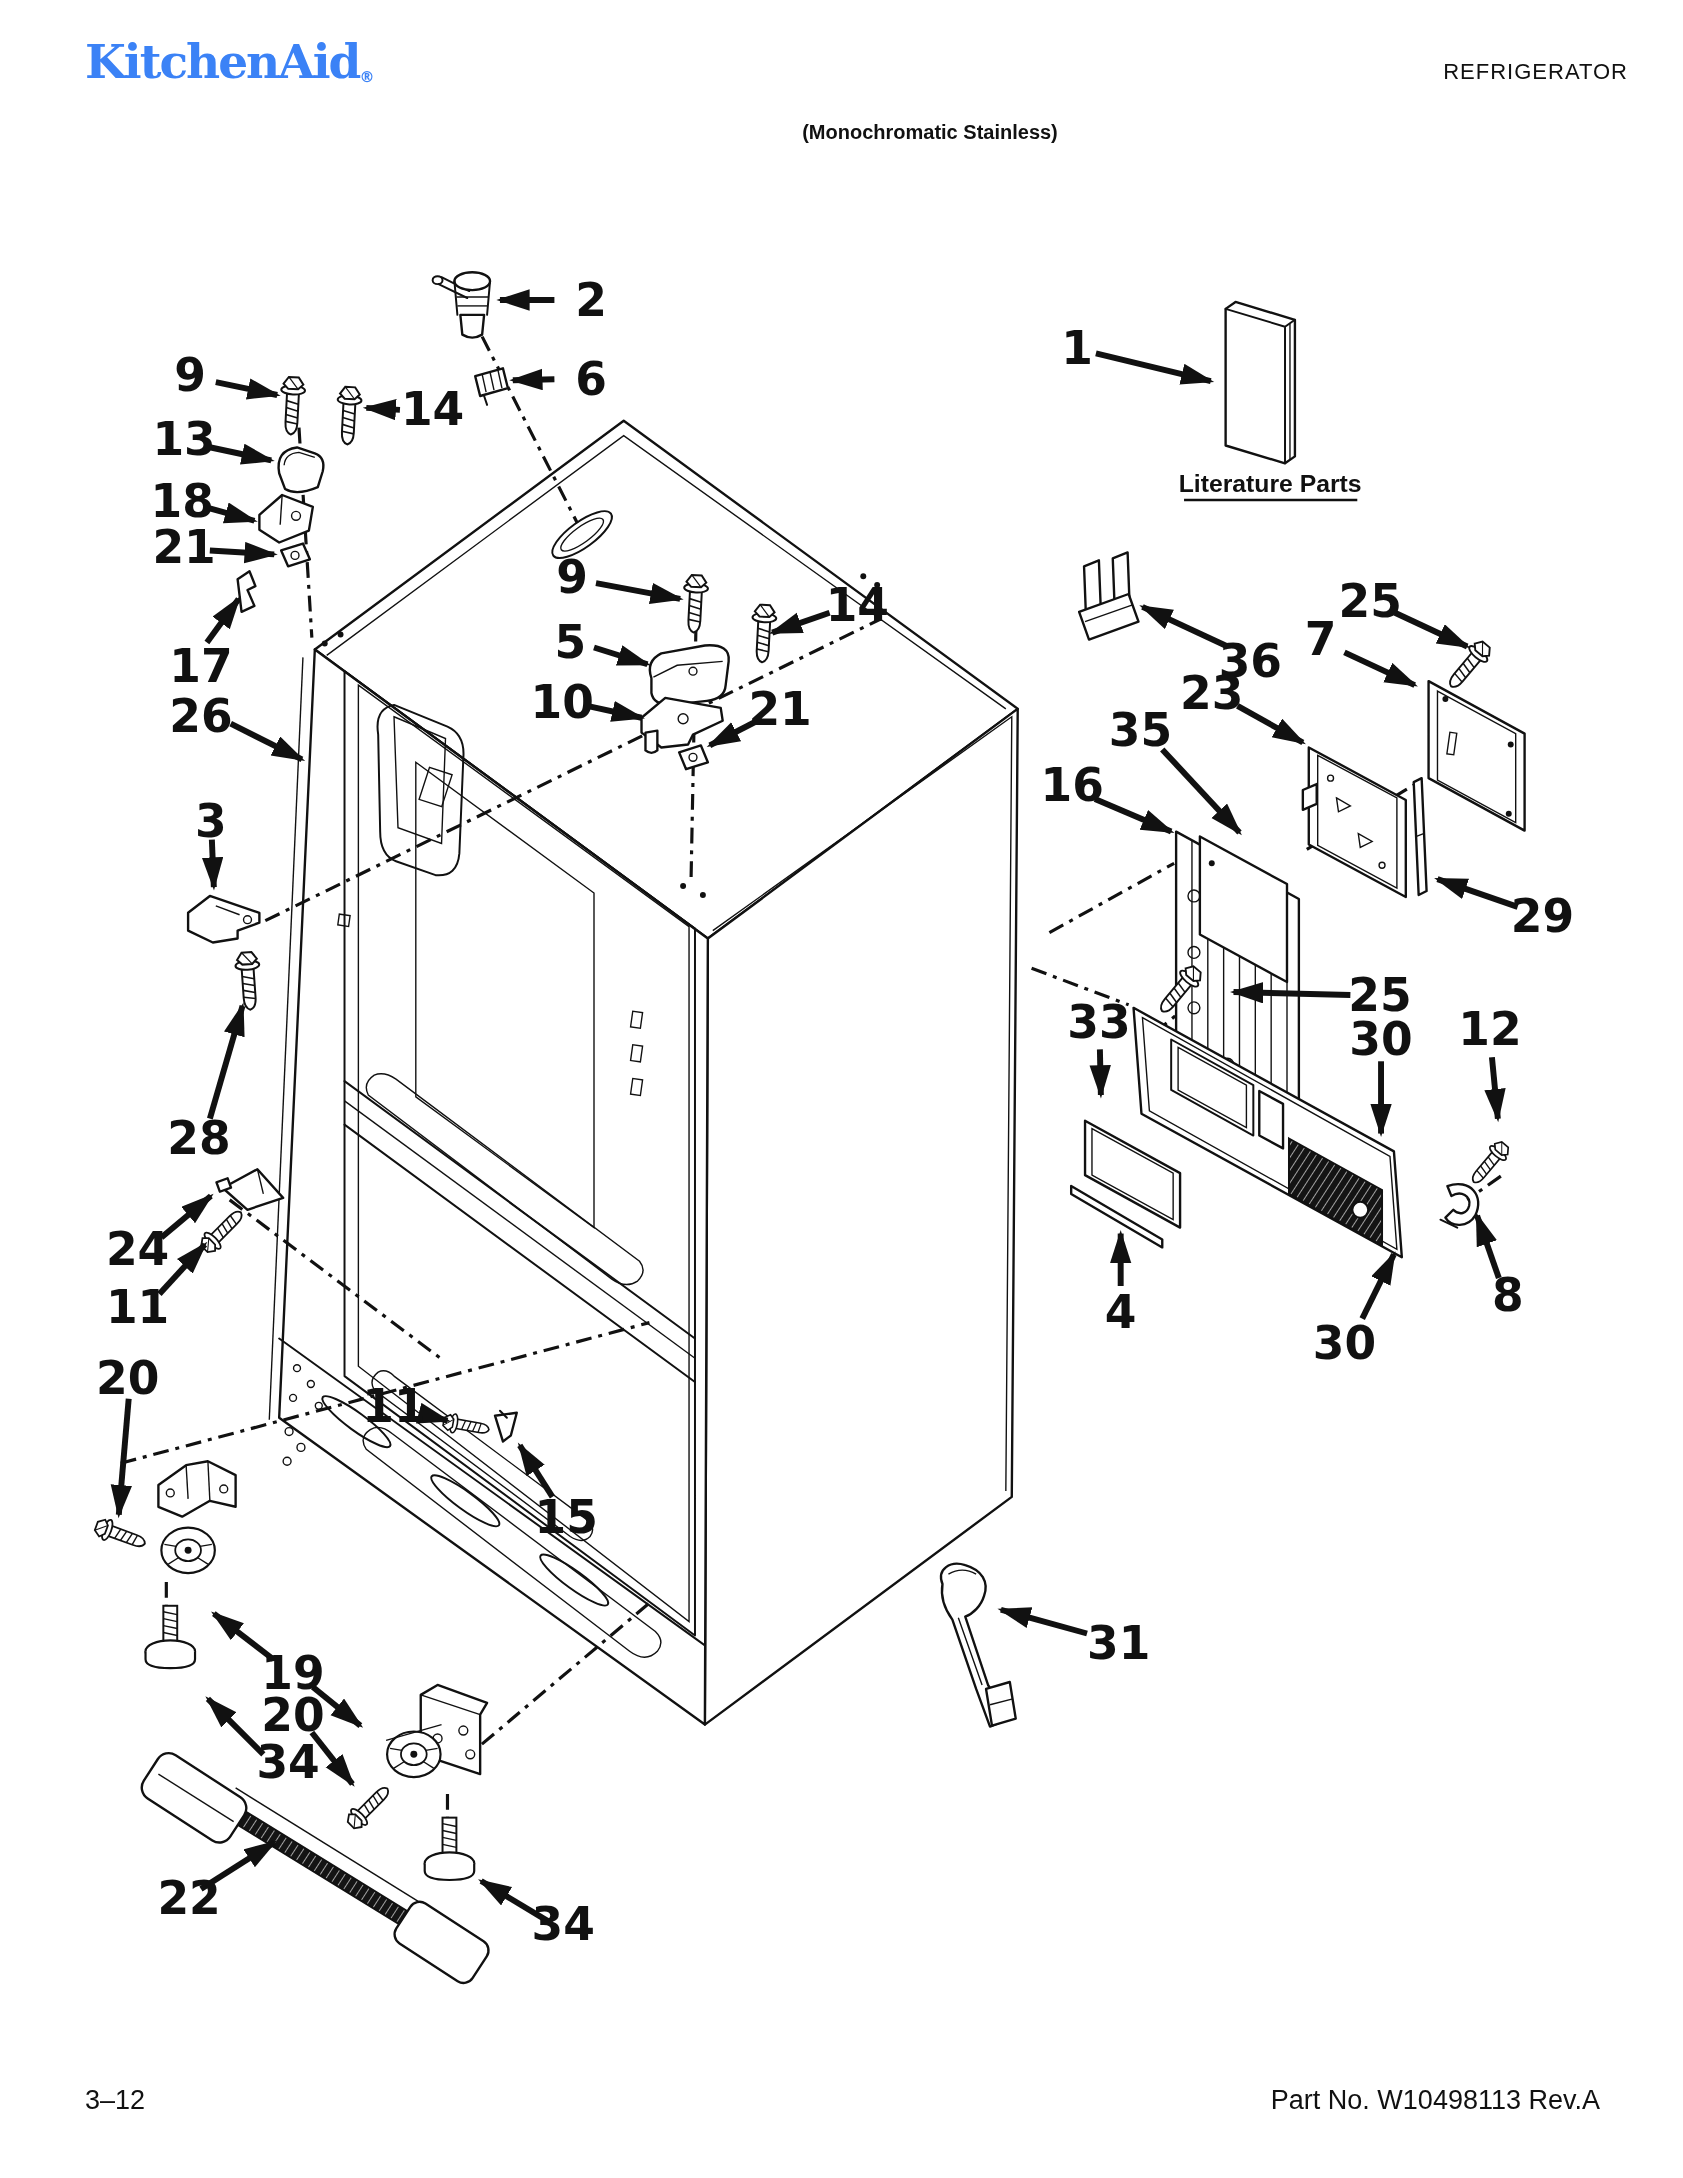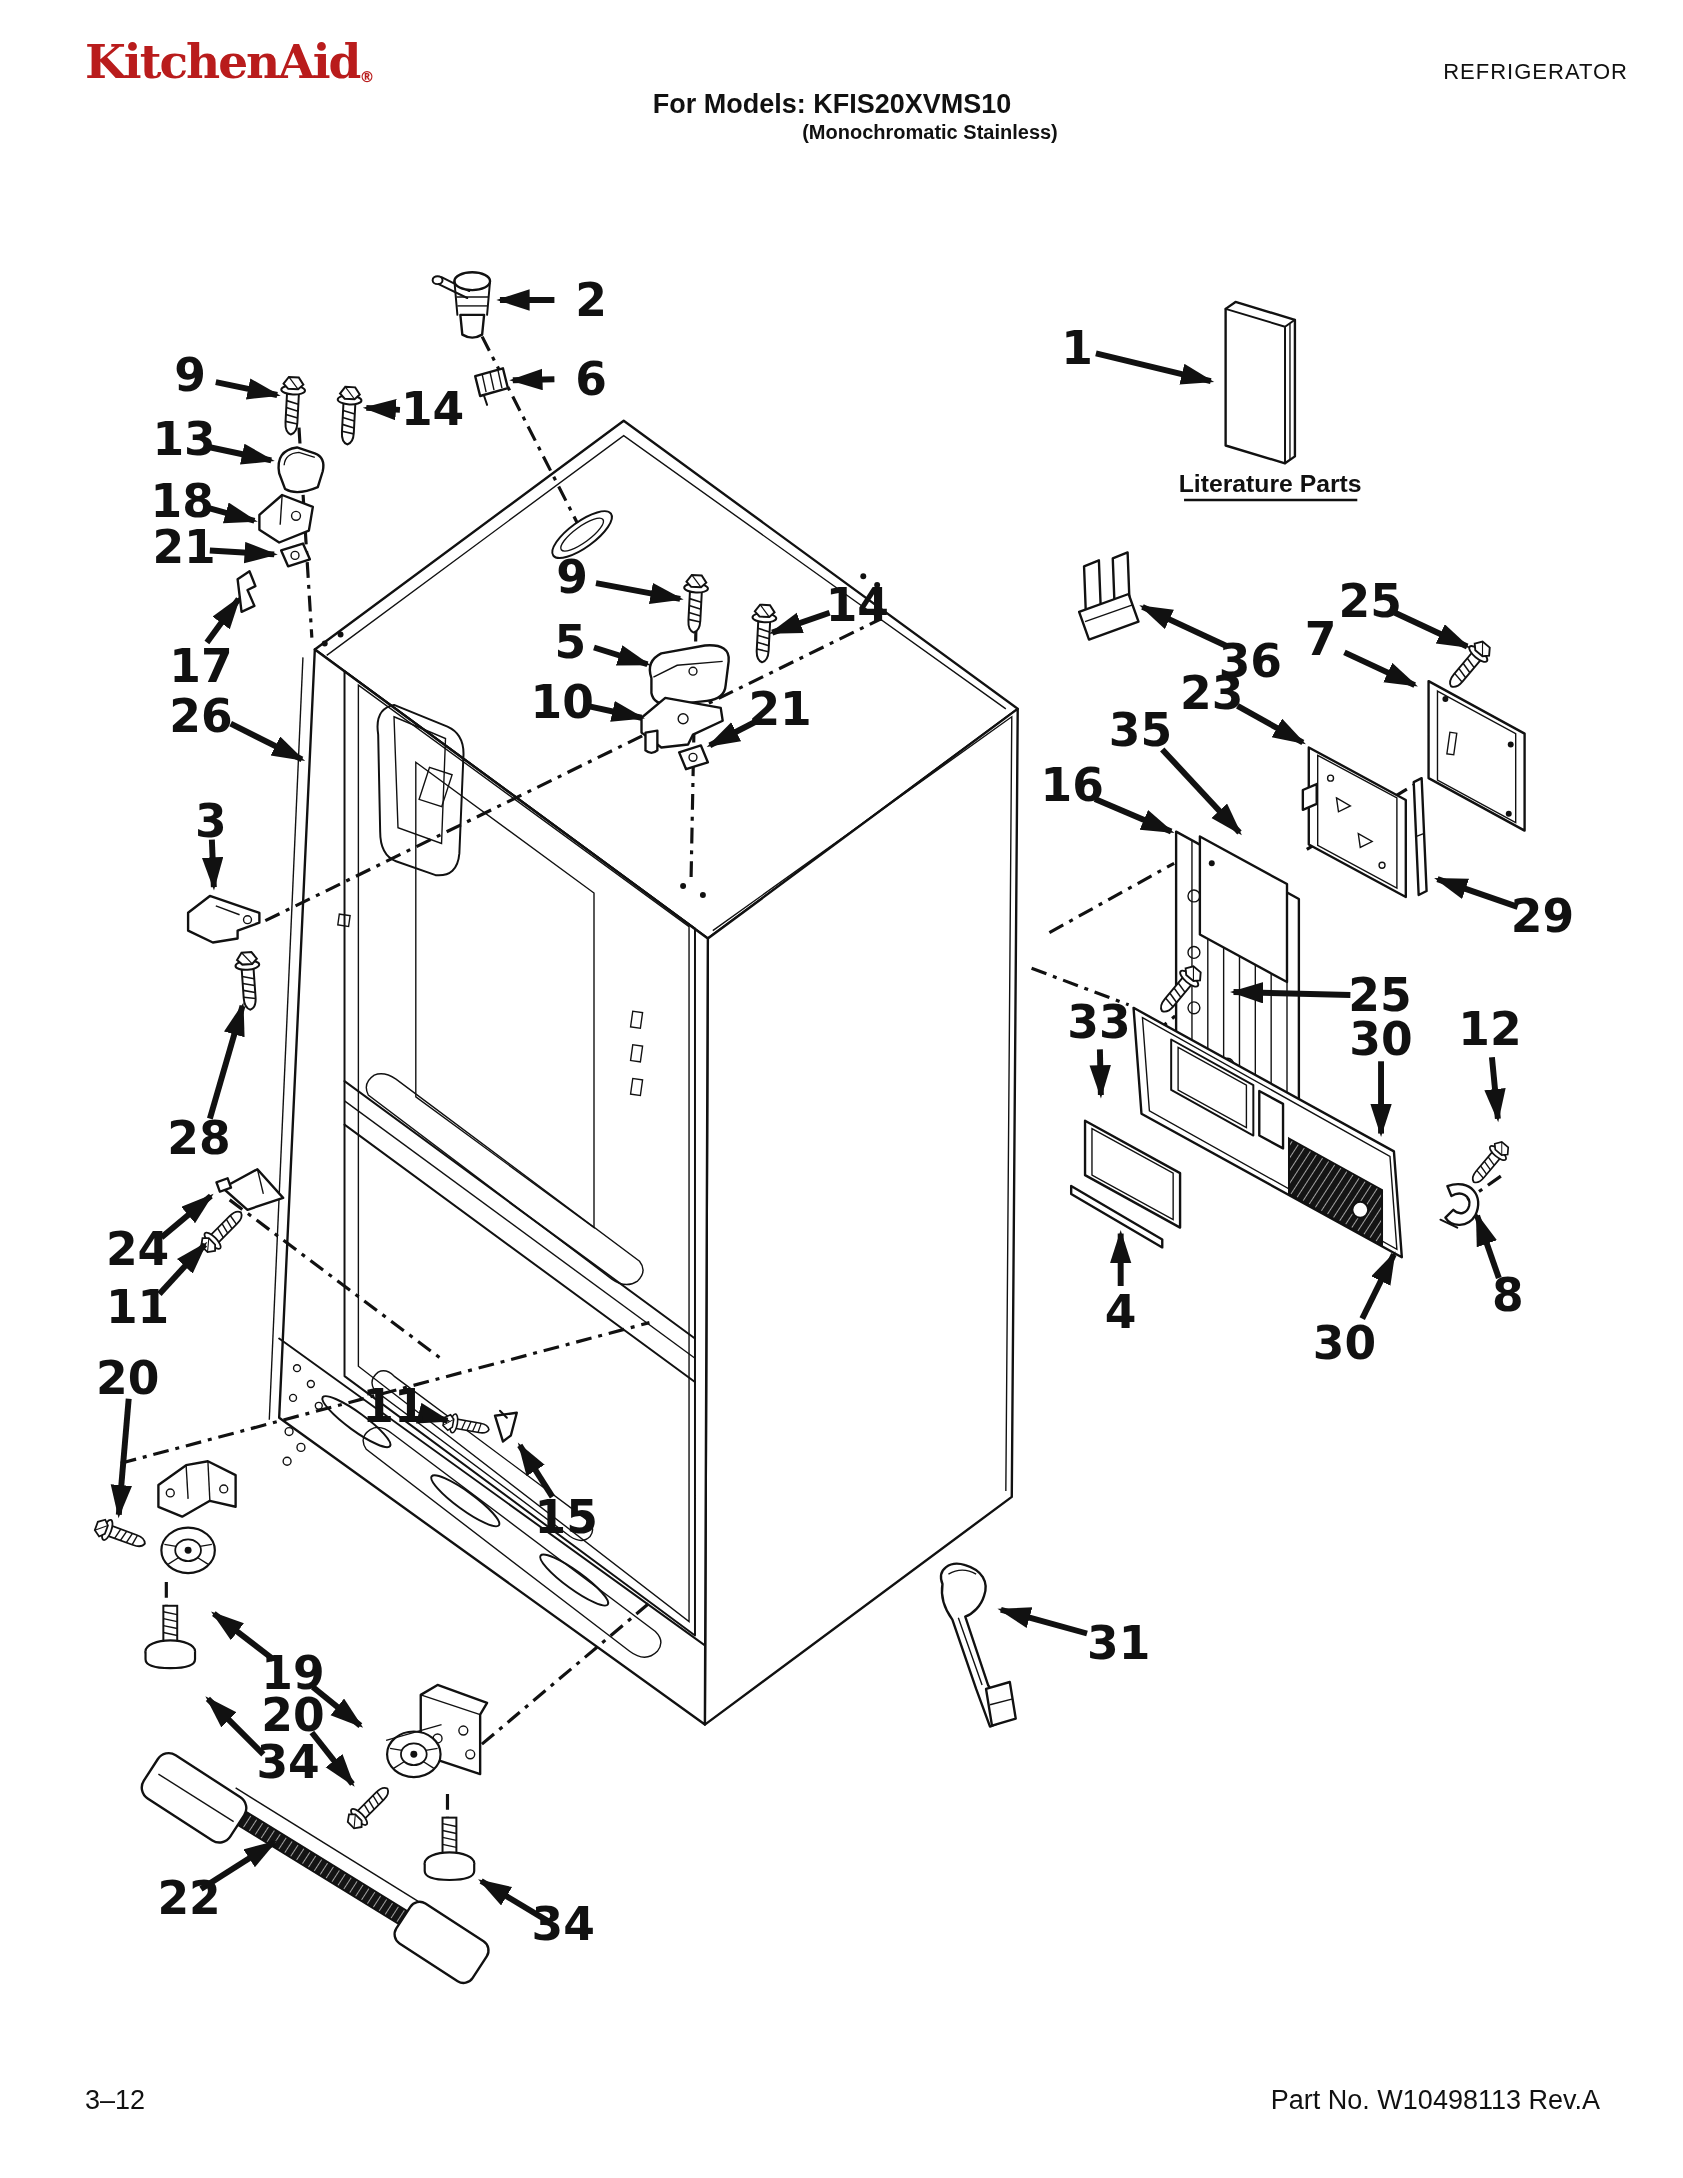--- a/index.html
+++ b/index.html
@@ -1,20 +1,20 @@
 <!DOCTYPE html>
 <html><head>
 <meta charset="utf-8">
 <style>
   html,body{margin:0;padding:0;background:#fff;}
   .page{position:relative;width:1683px;height:2178px;background:#fff;overflow:hidden;
         font-family:"Liberation Sans",sans-serif;color:#111;}
   .abs{position:absolute;}
   .brand{left:85px;top:34px;font-family:"DejaVu Serif",serif;font-weight:bold;
-         font-size:47px;letter-spacing:-2px;color:#b91c1c;}
+         font-size:47px;letter-spacing:-2px;color:#3b82f6;}
   .brand sup{font-size:15px;font-family:"DejaVu Sans",sans-serif;vertical-align:-4px;}
   .doctype{left:1400px;top:59px;width:228px;text-align:right;font-size:22px;letter-spacing:1px;}
   .models{left:436px;top:89px;width:792px;text-align:center;font-weight:bold;font-size:27px;}
   .finish{left:554px;top:121px;width:752px;text-align:center;font-weight:bold;font-size:20px;}
   .footL{left:85px;top:2085px;font-size:27px;}
   .footR{left:1089px;top:2085px;width:511px;text-align:right;font-size:27px;}
   svg{position:absolute;left:0;top:0;}
   .ln{stroke:#111;stroke-width:2;fill:none;stroke-linejoin:round;stroke-linecap:round;}
   .lnF{stroke:#111;stroke-width:2.4;fill:#fff;stroke-linejoin:round;}
   .thin{stroke:#111;stroke-width:1.4;fill:none;}
@@ -25,21 +25,20 @@
   .lit{font-family:"Liberation Sans",sans-serif;font-weight:bold;font-size:25px;fill:#111;
        text-anchor:middle;}
 </style>
 </head>
 <body>
 
 <div class="page">
 
   <div class="abs brand"><span>KitchenAid</span><sup>®</sup></div>
   <div class="abs doctype">REFRIGERATOR</div>
-  <div class="abs models">For Models: KFIS20XVMS10</div>
   <div class="abs finish">(Monochromatic Stainless)</div>
   <div class="abs footL">3–12</div>
   <div class="abs footR">Part No. W10498113 Rev.A</div>
 
   <svg width="1683" height="2178" viewBox="0 0 1700 2200">
     <defs>
       <marker id="ah" markerWidth="6" markerHeight="4" refX="5" refY="1.8" orient="auto">
         <path d="M0,0 L5.6,1.8 L0,3.6 z" fill="#111"></path>
       </marker>
       <pattern id="hatch" width="7" height="7" patternTransform="rotate(33)" patternUnits="userSpaceOnUse">

